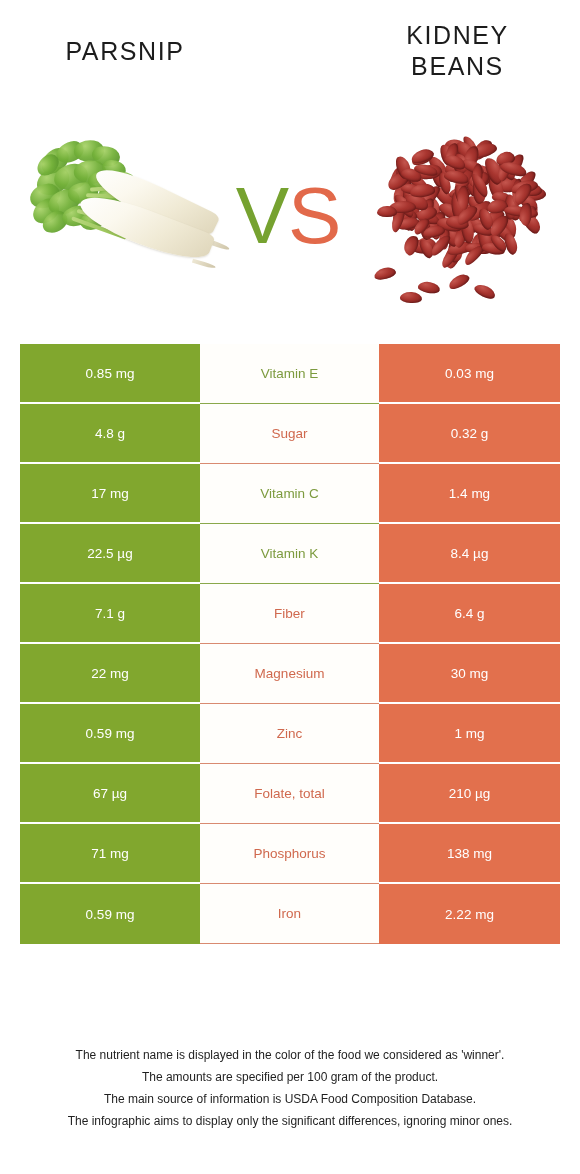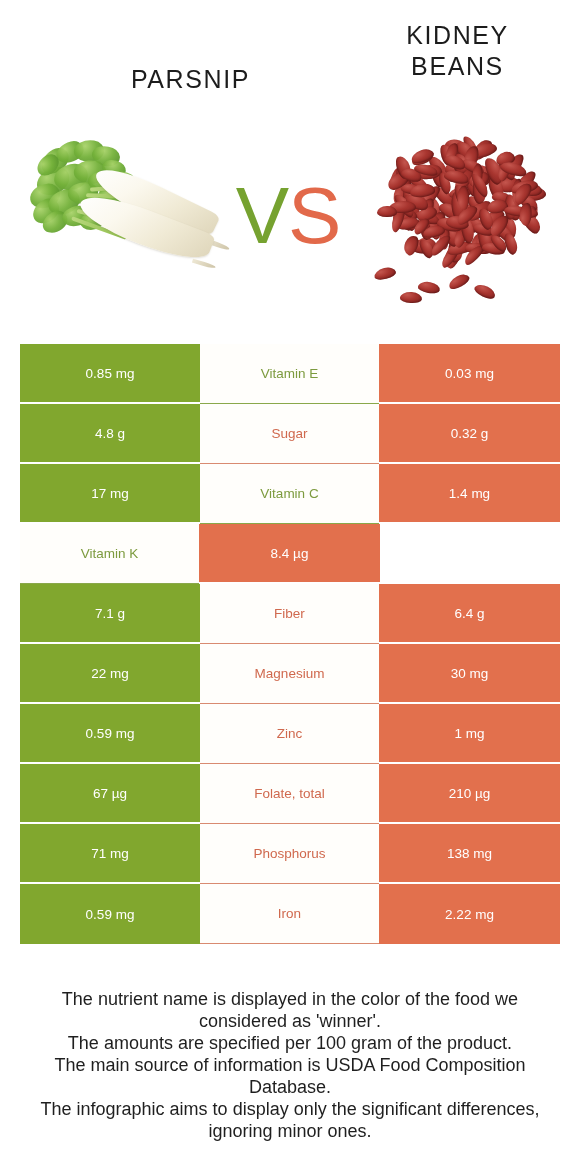--- a/index.html
+++ b/index.html
@@ -29,22 +29,21 @@
     font-size: 25px;
     letter-spacing: 1.6px;
     color: #1c1c1c;
     text-align: center;
     line-height: 31px;
     white-space: pre-line;
   }
   .food-title.left {
     left: 0;
     width: 250px;
-    top: 64px;
-    text-align: right;
+    top: 36px;
   }
   .food-title.right {
     left: 335px;
     width: 245px;
     top: 20px;
   }
 
   
   .hero {
     position: absolute;
@@ -181,24 +180,24 @@
     color: #ffffff;
     border-bottom: 2px solid #ffffff;
   }
   .row:last-child .cell.left-val,
   .row:last-child .cell.right-val { border-bottom: none; }
 
   
   .footer {
     position: absolute;
     left: 18px;
-    top: 988px;
+    top: 1044px;
     width: 544px;
     text-align: center;
-    font-size: 18px;
+    font-size: 12px;
     line-height: 22px;
     color: #1f1f1f;
   }
   .footer p { margin: 0; }
 </style>
 </head>
 <body>
 
 <div class="titles">
   <div class="food-title left">PARSNIP</div>
@@ -415,20 +414,21 @@
       <div class="cell left-val">4.8 g</div>
       <div class="cell label win-right">Sugar</div>
       <div class="cell right-val">0.32 g</div>
     </div>
     <div class="row">
       <div class="cell left-val">17 mg</div>
       <div class="cell label win-left">Vitamin C</div>
       <div class="cell right-val">1.4 mg</div>
     </div>
     <div class="row">
+      <div class="cell left-val">22.5 µg</div>
       <div class="cell label win-left">Vitamin K</div>
       <div class="cell right-val">8.4 µg</div>
     </div>
     <div class="row">
       <div class="cell left-val">7.1 g</div>
       <div class="cell label win-right">Fiber</div>
       <div class="cell right-val">6.4 g</div>
     </div>
     <div class="row">
       <div class="cell left-val">22 mg</div>

